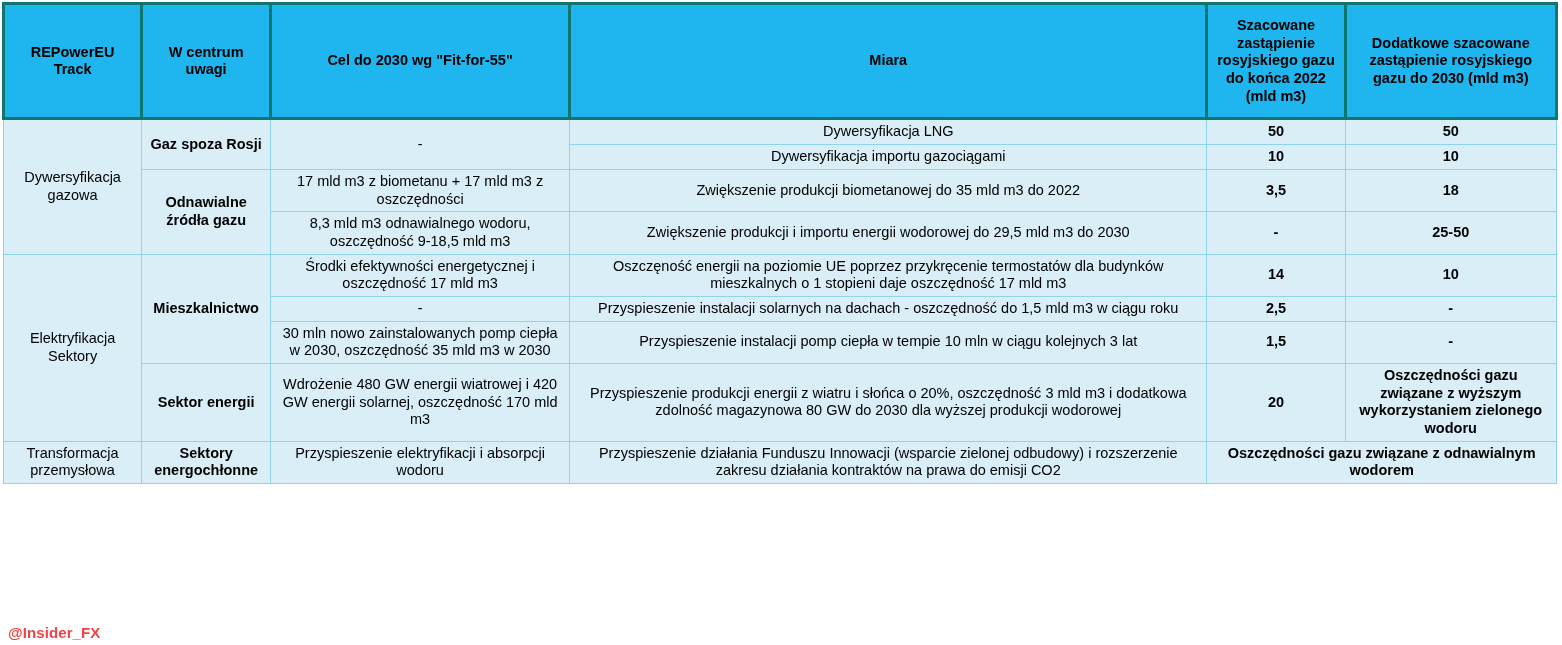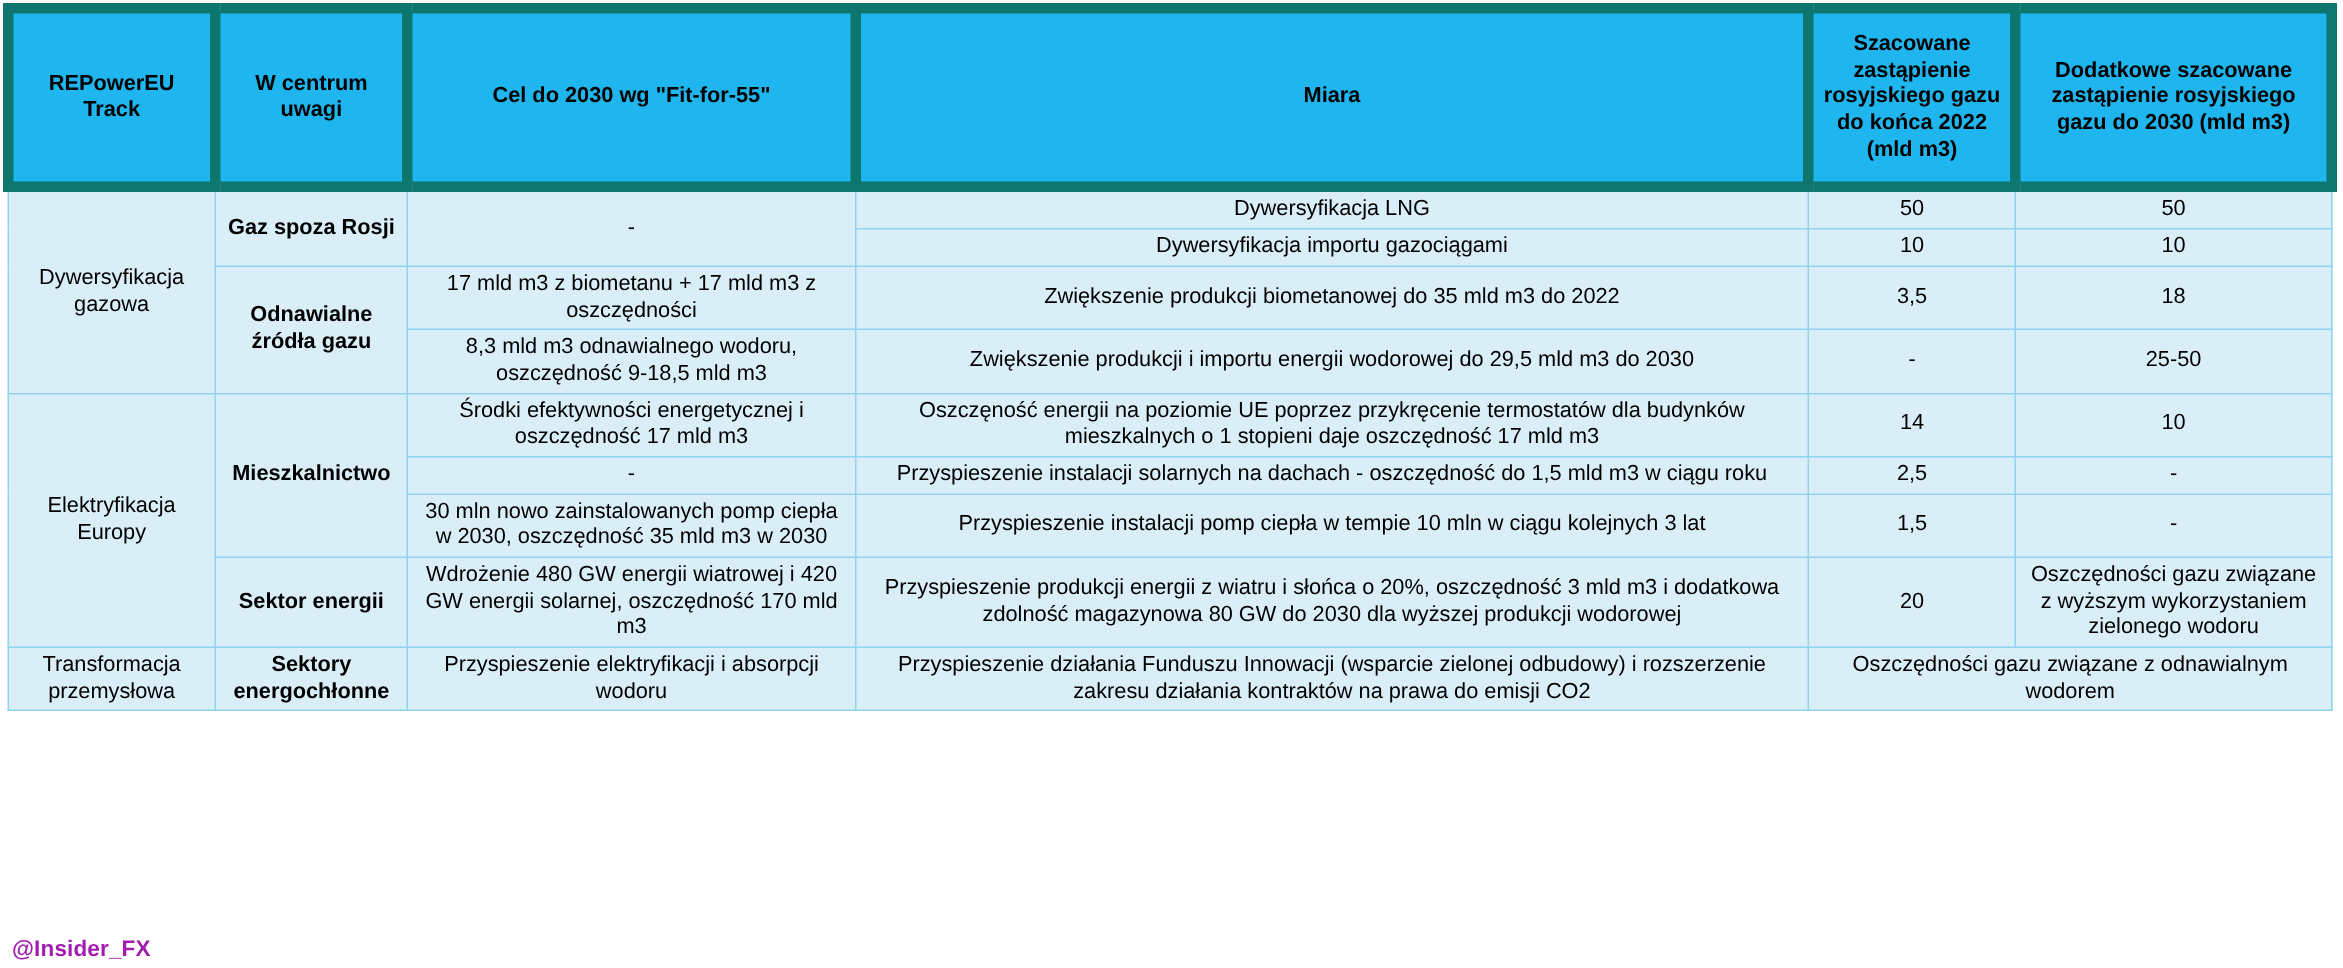--- a/index.html
+++ b/index.html
@@ -35,53 +35,54 @@
     vertical-align: middle;
     word-wrap: break-word;
     background: #d9eef7;
   }
   table.repower th {
     background: #1fb6ef;
     color: #000000;
     font-weight: bold;
     font-size: 14.5px;
     line-height: 1.22;
-    border: 7px solid #0f766e;
+    border: 3px solid #0f766e;
     padding: 12px 6px;
   }
   td.track {
     background: #cfe9f5;
   }
   td.focus {
     background: #d9eef7;
     font-weight: bold;
   }
   td.target {
     background: #d9eef7;
   }
   td.measure {
     background: #d9eef7;
     margin-left: 30px;
   }
   td.num {
     background: #d9eef7;
+    font-weight: bold;
   }
   .col-track { width: 134px; }
   .col-focus { width: 125px; }
   .col-target { width: 290px; }
   .col-measure { width: 618px; }
   .col-n1 { width: 134px; }
   .col-n2 { width: 205px; }
   .handle {
     position: absolute;
     left: 8px;
     top: 622px;
     font-size: 15px;
     font-weight: bold;
-    color: #a21caf;
+    color: #ef4444;
     letter-spacing: 0.1px;
   }
 </style>
 </head>
 <body>
 
 <div id="page">
 
   <table class="repower">
     <colgroup>
@@ -128,21 +129,21 @@
       </tr>
 
       <tr>
         <td class="target">8,3 mld m3 odnawialnego wodoru, oszczędność 9-18,5 mld m3</td>
         <td class="measure">Zwiększenie produkcji i importu energii wodorowej do 29,5 mld m3 do 2030</td>
         <td class="num">-</td>
         <td class="num">25-50</td>
       </tr>
 
       <tr>
-        <td class="track" rowspan="4">Elektryfikacja Europy</td>
+        <td class="track" rowspan="4">Elektryfikacja Sektory</td>
         <td class="focus" rowspan="3">Mieszkalnictwo</td>
         <td class="target">Środki efektywności energetycznej i oszczędność 17 mld m3</td>
         <td class="measure">Oszczęność energii na poziomie UE poprzez przykręcenie termostatów dla budynków mieszkalnych o 1 stopieni daje oszczędność 17 mld m3</td>
         <td class="num">14</td>
         <td class="num">10</td>
       </tr>
 
       <tr>
         <td class="target">-</td>
         <td class="measure">Przyspieszenie instalacji solarnych na dachach - oszczędność do 1,5 mld m3 w ciągu roku</td>

